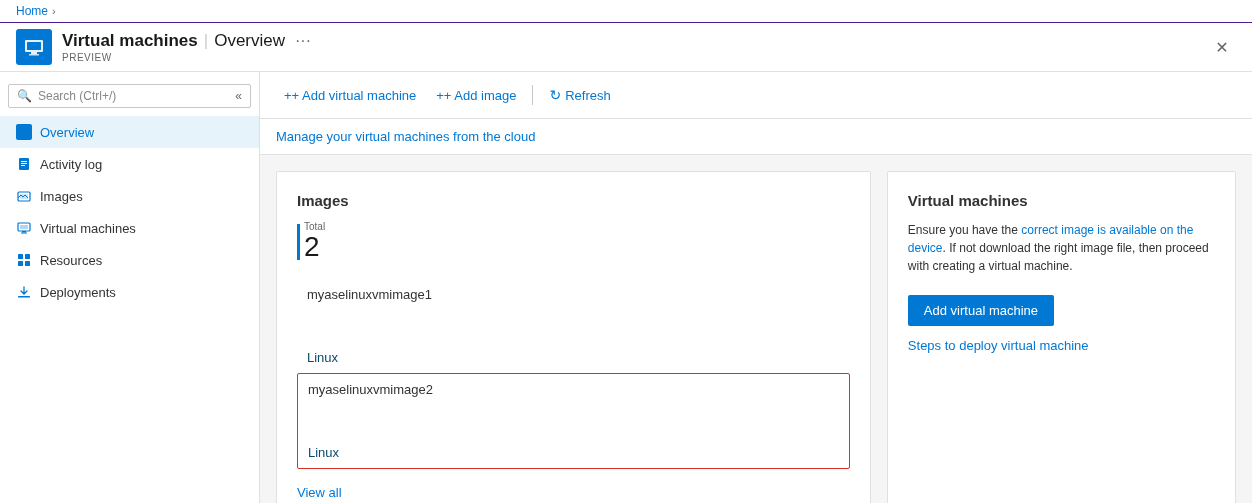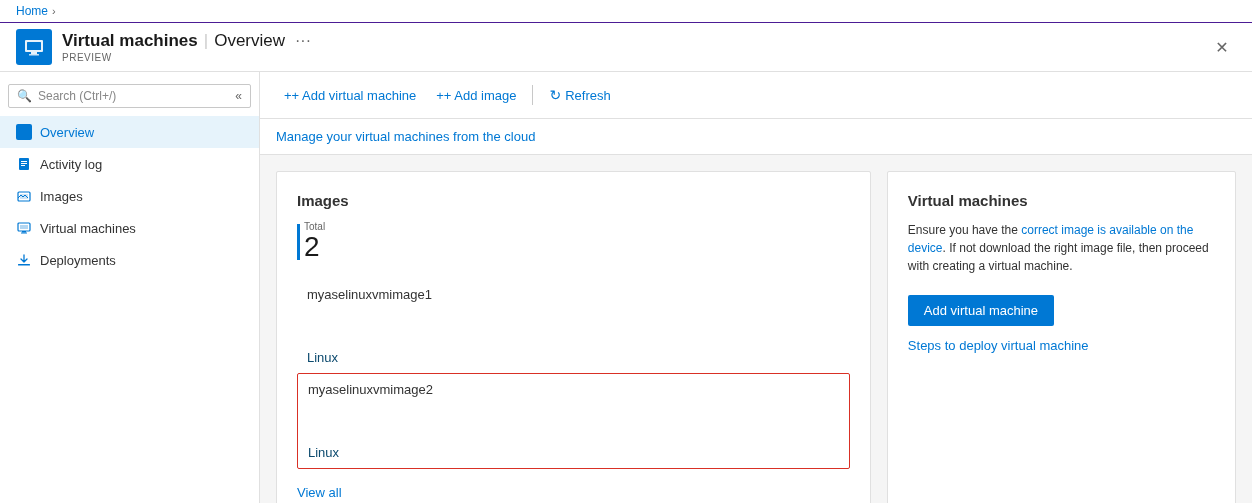--- a/index.html
+++ b/index.html
@@ -119,20 +119,31 @@
     <div class="nav-item">
       <span style="display:inline-flex; align-items:center; justify-content:center; width:16px; height:16px;">
         <svg width="14" height="14" viewBox="0 0 14 14" fill="none">
             <rect x="1" y="2" width="12" height="8" rx="1" stroke="#0078d4" stroke-width="1.2" fill="none"></rect>
             <rect x="3" y="4" width="8" height="4" fill="#0078d4" opacity="0.3"></rect>
             <rect x="5" y="10" width="4" height="1.5" fill="#0078d4"></rect>
             <rect x="4" y="11.5" width="6" height="1" rx="0.3" fill="#0078d4"></rect>
           </svg>
       </span>
       <span>Virtual machines</span>
+    </div>
+    <div class="nav-item">
+      <span style="display:inline-flex; align-items:center; justify-content:center; width:16px; height:16px;">
+        <svg width="14" height="14" viewBox="0 0 14 14" fill="none">
+            <rect x="1" y="1" width="5" height="5" rx="0.5" fill="#0078d4"></rect>
+            <rect x="8" y="1" width="5" height="5" rx="0.5" fill="#0078d4"></rect>
+            <rect x="1" y="8" width="5" height="5" rx="0.5" fill="#0078d4"></rect>
+            <rect x="8" y="8" width="5" height="5" rx="0.5" fill="#0078d4"></rect>
+          </svg>
+      </span>
+      <span>Resources</span>
     </div>
     <div class="nav-item">
       <span style="display:inline-flex; align-items:center; justify-content:center; width:16px; height:16px;">
         <svg width="14" height="14" viewBox="0 0 14 14" fill="none">
             <path d="M7 2v7M4 6l3 3 3-3" stroke="#0078d4" stroke-width="1.3" stroke-linecap="round" stroke-linejoin="round"></path>
             <rect x="1" y="11" width="12" height="1.5" rx="0.5" fill="#0078d4"></rect>
           </svg>
       </span>
       <span>Deployments</span>
     </div>

